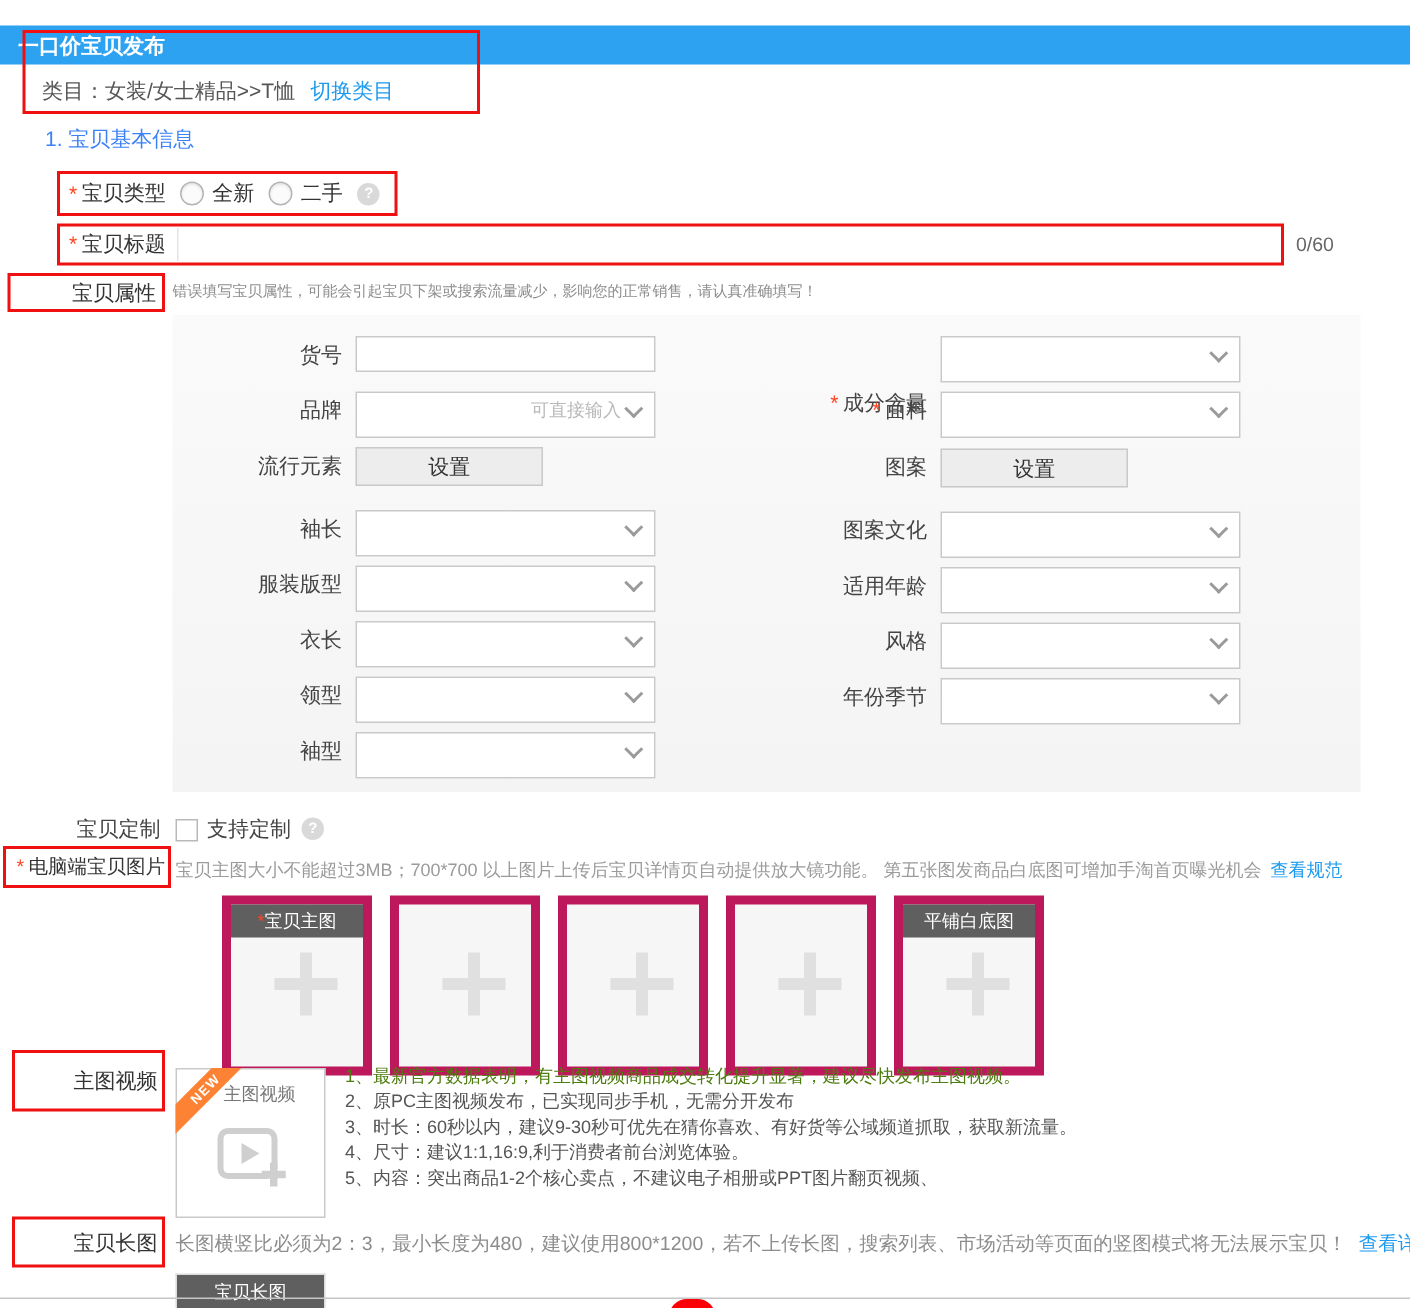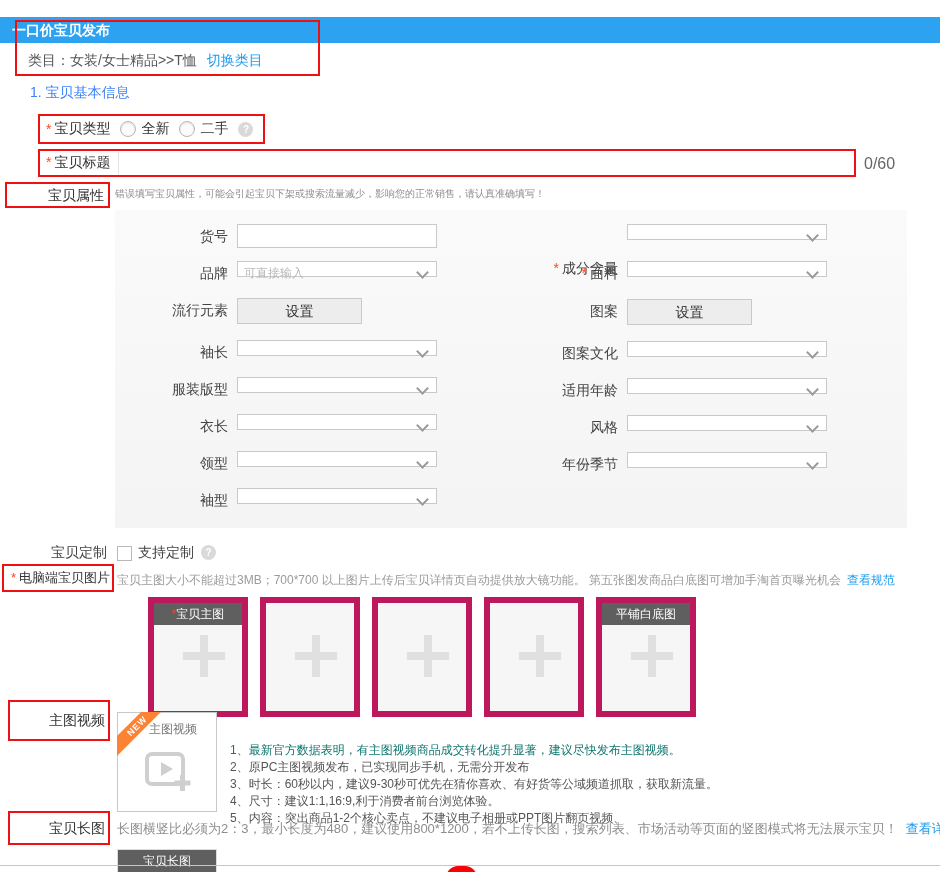--- a/index.html
+++ b/index.html
@@ -23,31 +23,31 @@
   .radio{width:14px;height:14px;border:1px solid #b5b5b5;border-radius:50%;background:#fbfbfb;
         box-shadow:inset 0 1px 2px rgba(0,0,0,.10);margin:0 5px 0 10px;flex:none;cursor:pointer;}
   .help{width:15px;height:15px;border-radius:50%;background:#d9d9d9;color:#fff;font-size:10px;font-weight:bold;
         text-align:center;line-height:15px;margin-left:10px;flex:none;}
   
   .title-row{position:absolute;left:38px;top:149px;width:818px;height:28px;border:2px solid #ef1111;
         box-sizing:border-box;display:flex;align-items:center;background:#fff;}
   .title-label{flex:none;width:72px;padding-left:6px;font-size:14px;}
   .title-input{flex:1;height:22px;border:none;outline:none;border-left:1px solid #e4e4e4;background:#fff;
         font-size:13px;padding:0 4px;}
-  .counter{position:absolute;left:864px;top:155px;font-size:16px;color:#666;}
+  .counter{position:absolute;left:864px;top:155px;font-size:13px;color:#666;}
   
   .attrlabel-box{position:absolute;left:5px;top:182px;width:105px;height:26px;border:2px solid #ef1111;
         box-sizing:border-box;text-align:right;line-height:22px;padding-right:4px;font-size:14px;}
   .warning{position:absolute;left:115px;top:187px;font-size:10px;color:#8d8d8d;white-space:nowrap;}
   .panel{position:absolute;left:115px;top:210px;width:792px;height:318px;background:linear-gradient(#fafafa,#f4f4f4);}
   .attr-label{position:absolute;font-size:14px;color:#444;text-align:right;line-height:24px;white-space:nowrap;}
   .text-input{position:absolute;width:200px;height:24px;border:1px solid #c9c9c9;background:#fff;box-sizing:border-box;
         font-size:13px;padding:0 5px;outline:none;}
-  .select-box{position:absolute;width:200px;height:16px;border:1px solid #c9c9c9;background:#fff;box-sizing:border-box;
-        cursor:pointer;}
+  .select-box{position:absolute;width:200px;height:31px;border:1px solid #c9c9c9;background:#fff;box-sizing:border-box;
+        cursor:pointer;text-align:right;}
   .select-value{display:block;font-size:12px;color:#b9b9b9;line-height:22px;padding:0 22px 0 6px;overflow:hidden;white-space:nowrap;}
   .chevron{position:absolute;right:9px;top:6px;width:7px;height:7px;border-right:2px solid #9a9a9a;
         border-bottom:2px solid #9a9a9a;transform:rotate(45deg);}
   .set-button{position:absolute;width:125px;height:26px;border:1px solid #c9c9c9;background:#ededed;font-size:14px;
         color:#333;text-align:center;line-height:24px;box-sizing:border-box;cursor:pointer;}
   
   .custom-label{position:absolute;left:0;top:544px;width:107px;text-align:right;font-size:14px;color:#444;}
   .checkbox{position:absolute;left:117px;top:546px;width:13px;height:13px;border:1px solid #b9b9b9;background:#fff;
         box-sizing:content-box;cursor:pointer;}
   .custom-text{position:absolute;left:138px;top:544px;font-size:14px;color:#444;}
@@ -69,21 +69,21 @@
         box-sizing:border-box;text-align:right;line-height:37px;padding-right:3px;font-size:14px;}
   .video-tile{position:absolute;left:117px;top:712px;width:100px;height:100px;border:1px solid #c9c9c9;
         background:#fff;box-sizing:border-box;cursor:pointer;}
   .ribbon-wrap{position:absolute;left:-1px;top:-1px;width:44px;height:44px;overflow:hidden;}
   .ribbon{position:absolute;left:-22px;top:7px;width:84px;transform:rotate(-45deg);background:#fd8234;color:#fff;
         font-size:9px;font-weight:bold;text-align:center;line-height:14px;letter-spacing:1px;}
   .video-title{position:absolute;left:0;top:8px;width:100%;text-align:center;padding-left:12px;box-sizing:border-box;
         font-size:12px;color:#777;}
   .video-icon{position:absolute;left:26px;top:38px;}
   .tips{position:absolute;left:230px;top:709px;font-size:12px;line-height:17px;color:#555;white-space:nowrap;}
-  .tip-first{color:#0f766e;margin-top:33px;}
+  .tip-first{color:#4d7c0f;}
   .tip-links a{margin-right:9px;}
   
   .longlabel-box{position:absolute;left:8px;top:811px;width:102px;height:34px;border:2px solid #ef1111;
         box-sizing:border-box;text-align:right;line-height:30px;padding-right:3px;font-size:14px;}
   .long-desc{position:absolute;left:117px;top:820px;font-size:13px;color:#8d8d8d;white-space:nowrap;}
   .long-desc .link{margin-left:8px;}
   .long-tile{position:absolute;left:117px;top:849px;width:100px;height:23px;border:1px solid #dcdcdc;border-bottom:none;
         background:#f6f6f6;box-sizing:border-box;cursor:pointer;}
   .bottom-line{position:absolute;left:0;top:865px;width:940px;height:1px;background:#c6c6c6;}
   .red-marker{position:absolute;left:446px;top:866px;width:31px;height:12px;background:#fb0006;

